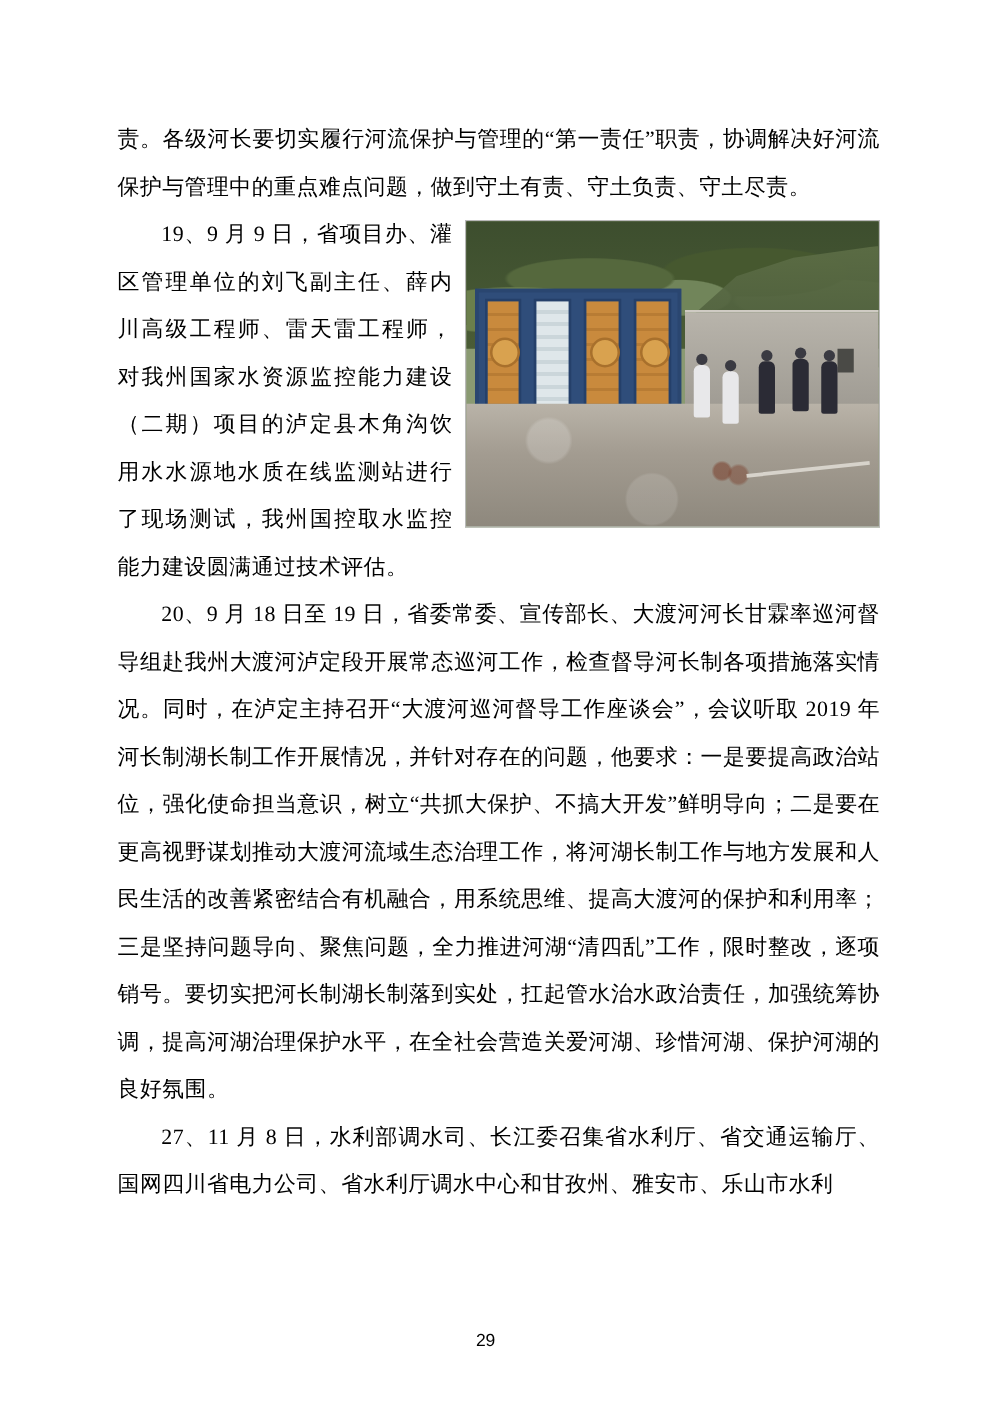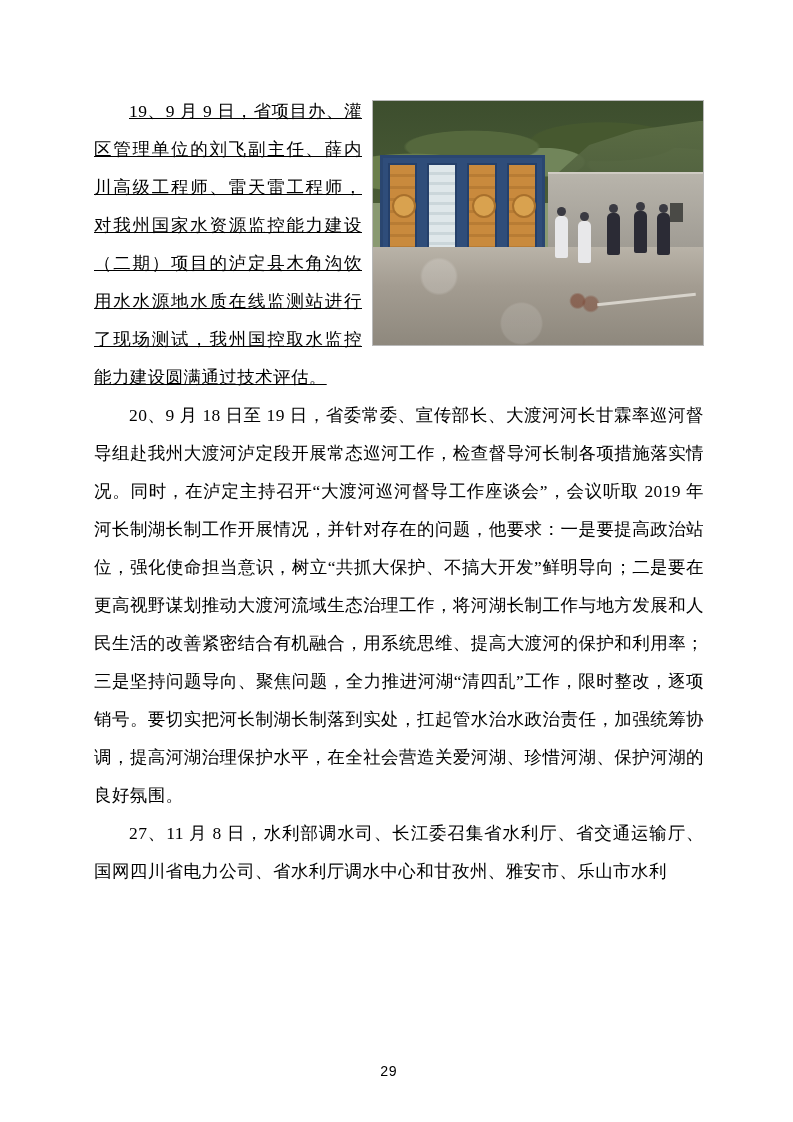--- a/index.html
+++ b/index.html
@@ -32,21 +32,20 @@
     text-align: justify;
     text-justify: inter-ideograph;
     letter-spacing: 0.4px;
   }
   p.indent {
     text-indent: 2em;
   }
   .figure-wrap {
     position: relative;
     width: 100%;
-    text-decoration: underline;
   }
   .photo {
     float: right;
     width: 332px;
     height: 246px;
     margin: 8px 0 2px 10px;
     border: 1px solid #b9b9b9;
     box-sizing: border-box;
     overflow: hidden;
     position: relative;
@@ -140,31 +139,32 @@
     background: #d7d3cb;
     transform: rotate(-6deg);
   }
   .page-number {
     position: absolute;
     left: 0;
     right: 16px;
     bottom: 42px;
     text-align: center;
     font-size: 14px;
-    font-family: Liberation Mono, monospace;
+    font-family: Liberation Sans, sans-serif;
   }
   .clearfix:after { content: ""; display: block; clear: both; }
 </style>
 </head>
 <body>
 
 <div class="page">
 
   <div class="content">
 
+    <p class="para">责。各级河长要切实履行河流保护与管理的“第一责任”职责，协调解决好河流保护与管理中的重点难点问题，做到守土有责、守土负责、守土尽责。</p>
 
     <div class="figure-wrap clearfix">
       <div class="photo">
         <div class="ph-sky"></div>
         <div class="ph-trees"></div>
         <div class="ph-hill-right"></div>
         <div class="ph-wall">
           <div class="ph-wall-door"></div>
         </div>
         <div class="ph-gate">

